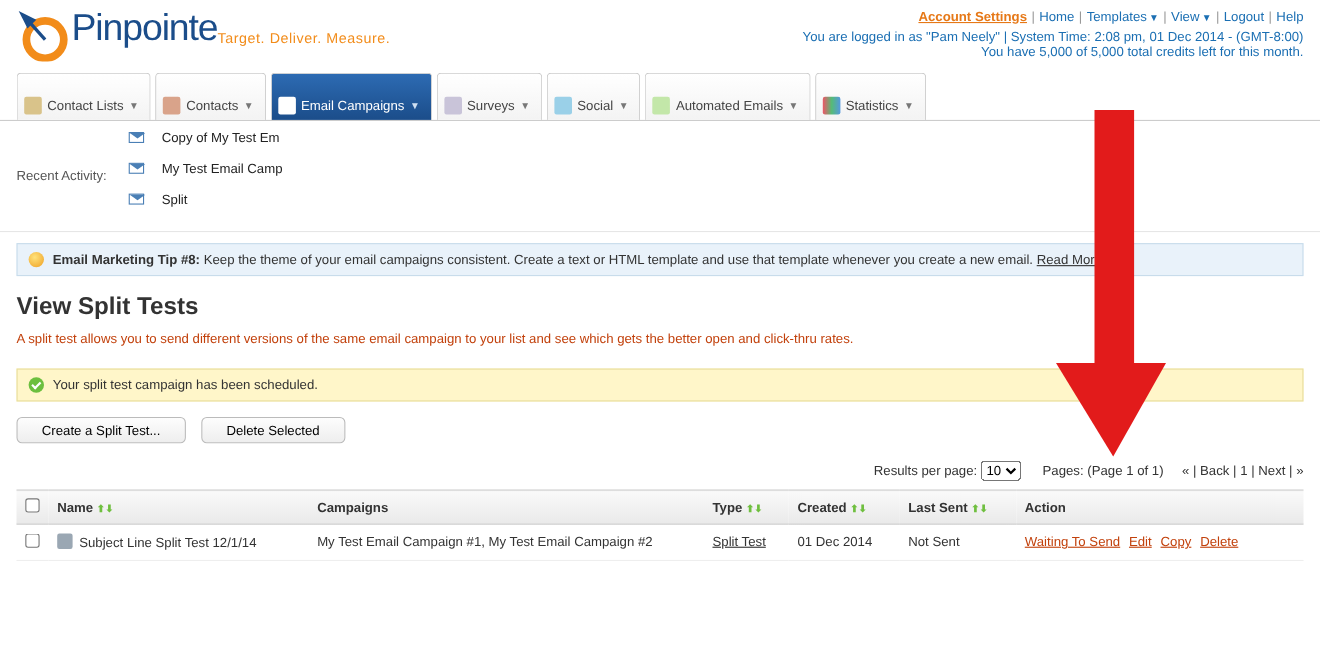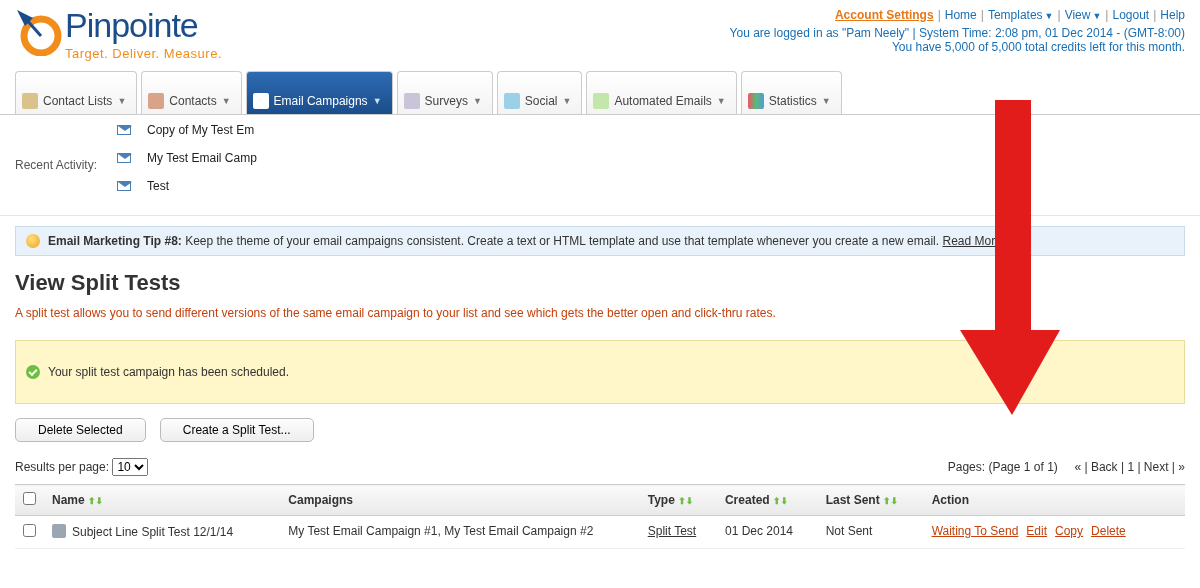--- a/index.html
+++ b/index.html
@@ -2,21 +2,21 @@
 <html><head>
 <meta charset="utf-8">
 <style>
 * { box-sizing: border-box; margin: 0; padding: 0; }
 body { font-family: "Lucida Grande", Arial, sans-serif; font-size: 12px; color: #333; background: #fff; width: 1200px; }
 
 
 .header { display: flex; justify-content: space-between; align-items: flex-start; padding: 8px 15px 10px; }
 .logo { display: flex; align-items: flex-start; }
 .logo-mark { position: relative; width: 48px; height: 48px; margin-right: 2px; }
-.logo-text { display: flex; flex-direction: column; }
+.logo-text { display: flex; flex-direction: row; }
 .logo-name { font-size: 34px; color: #1b4d8a; font-weight: 400; letter-spacing: -1px; line-height: 1; }
 .logo-tag { color: #f28c1a; font-size: 13px; align-self: flex-end; margin-top: 4px; letter-spacing: 0.5px; }
 .header-right { text-align: right; font-size: 12px; }
 .top-links { margin-bottom: 4px; }
 .top-links a { color: #1b6fb3; text-decoration: none; margin-top: 20px; }
 .top-links a.active { color: #e67817; font-weight: bold; text-decoration: underline; }
 .top-links .sep { color: #999; margin: 0 4px; }
 .dd-caret { color: #1b6fb3; font-size: 9px; margin-left: 2px; }
 .status-line { color: #1b6fb3; font-size: 12px; }
 
@@ -39,30 +39,30 @@
 .tip { display: flex; align-items: center; gap: 8px; background: #e9f2fa; border: 1px solid #c8dceb; padding: 7px 10px; margin: 10px 15px 14px; font-size: 12px; }
 .bulb { width: 14px; height: 14px; background: radial-gradient(circle at 40% 35%, #ffe27a, #f3b33d 70%); border-radius: 50%; }
 .tip b { color: #333; }
 .tip .more { color: #333; text-decoration: underline; }
 
 
 .page-title { font-size: 22px; font-weight: bold; color: #333; padding: 0 15px; margin-bottom: 10px; }
 .page-desc { padding: 0 15px; color: #c2410c; margin-bottom: 20px; }
 
 
-.success { display: flex; align-items: center; gap: 8px; background: #fff6c9; border: 1px solid #e7dd9b; padding: 24px 10px; margin: 0 15px 14px; }
+.success { display: flex; align-items: center; gap: 8px; background: #fff6c9; border: 1px solid #e7dd9b; padding: 7px 10px; margin: 0 15px 14px; }
 .check { width: 14px; height: 14px; background: #6cbf3f; border-radius: 50%; position: relative; }
 .check::after { content: ""; position: absolute; left: 3px; top: 4px; width: 6px; height: 3px; border-left: 2px solid #fff; border-bottom: 2px solid #fff; transform: rotate(-45deg); }
 
 
 .btns { display: flex; gap: 14px; padding: 0 15px; margin-bottom: 16px; }
 .btn { background: linear-gradient(#fdfdfd,#eee); border: 1px solid #bbb; border-radius: 5px; padding: 4px 22px; font-size: 12px; cursor: pointer; }
 
 
-.pager { display: flex; justify-content: space-between; align-items: center; gap: 20px; padding: 0 15px 8px; font-size: 12px; color: #333; }
+.pager { display: flex; justify-content: flex-end; align-items: center; gap: 20px; padding: 0 15px 8px; font-size: 12px; color: #333; }
 .pager select { font-size: 12px; }
 
 
 .tbl { width: calc(100% - 30px); margin: 0 15px; border-collapse: collapse; font-size: 12px; }
 .tbl th { text-align: left; background: linear-gradient(#fafafa,#e9e9e9); border-top: 1px solid #ccc; border-bottom: 1px solid #ccc; padding: 7px 8px; font-weight: bold; color: #333; }
 .tbl td { padding: 8px 8px; vertical-align: top; border-bottom: 1px solid #eee; }
 .tbl th:first-child, .tbl td:first-child { width: 28px; text-align: center; }
 .sort { font-size: 9px; }
 .sort .up { color: #6fbf3f; }
 .sort .dn { color: #6fbf3f; }
@@ -147,40 +147,40 @@
 <div class="recent">
   <span class="recent-label">Recent Activity:</span>
   <span id="recent-items"><span class="recent-item">
         <span class="mail-icon"></span>
         <span>Copy of My Test Em</span>
       </span>&nbsp;&nbsp;&nbsp;&nbsp;<span class="recent-item">
         <span class="mail-icon"></span>
         <span>My Test Email Camp</span>
       </span>&nbsp;&nbsp;&nbsp;&nbsp;<span class="recent-item">
         <span class="mail-icon"></span>
-        <span>Test</span>
+        <span>Split</span>
       </span>&nbsp;&nbsp;&nbsp;&nbsp;</span>
 </div>
 
 <div class="tip">
   <span class="bulb"></span>
   <span><b>Email Marketing Tip #8:</b> <span>Keep the theme of your email campaigns consistent. Create a text or HTML template and use that template whenever you create a new email.</span> <a class="more">Read More...</a></span>
 </div>
 
 <div class="page-title">View Split Tests</div>
 <div class="page-desc">A split test allows you to send different versions of the same email campaign to your list and see which gets the better open and click-thru rates.</div>
 
 <div class="success">
   <span class="check"></span>
   <span>Your split test campaign has been scheduled.</span>
 </div>
 
 <div class="btns">
+  <button class="btn">Create a Split Test...</button>
   <button class="btn">Delete Selected</button>
-  <button class="btn">Create a Split Test...</button>
 </div>
 
 <div class="pager">
   <span>
     <span>Results per page:</span>
     <select><option>10</option></select>
   </span>
   <span class="pages">
     <span>Pages: (Page 1 of 1)</span>
     &nbsp;&nbsp;&nbsp;

